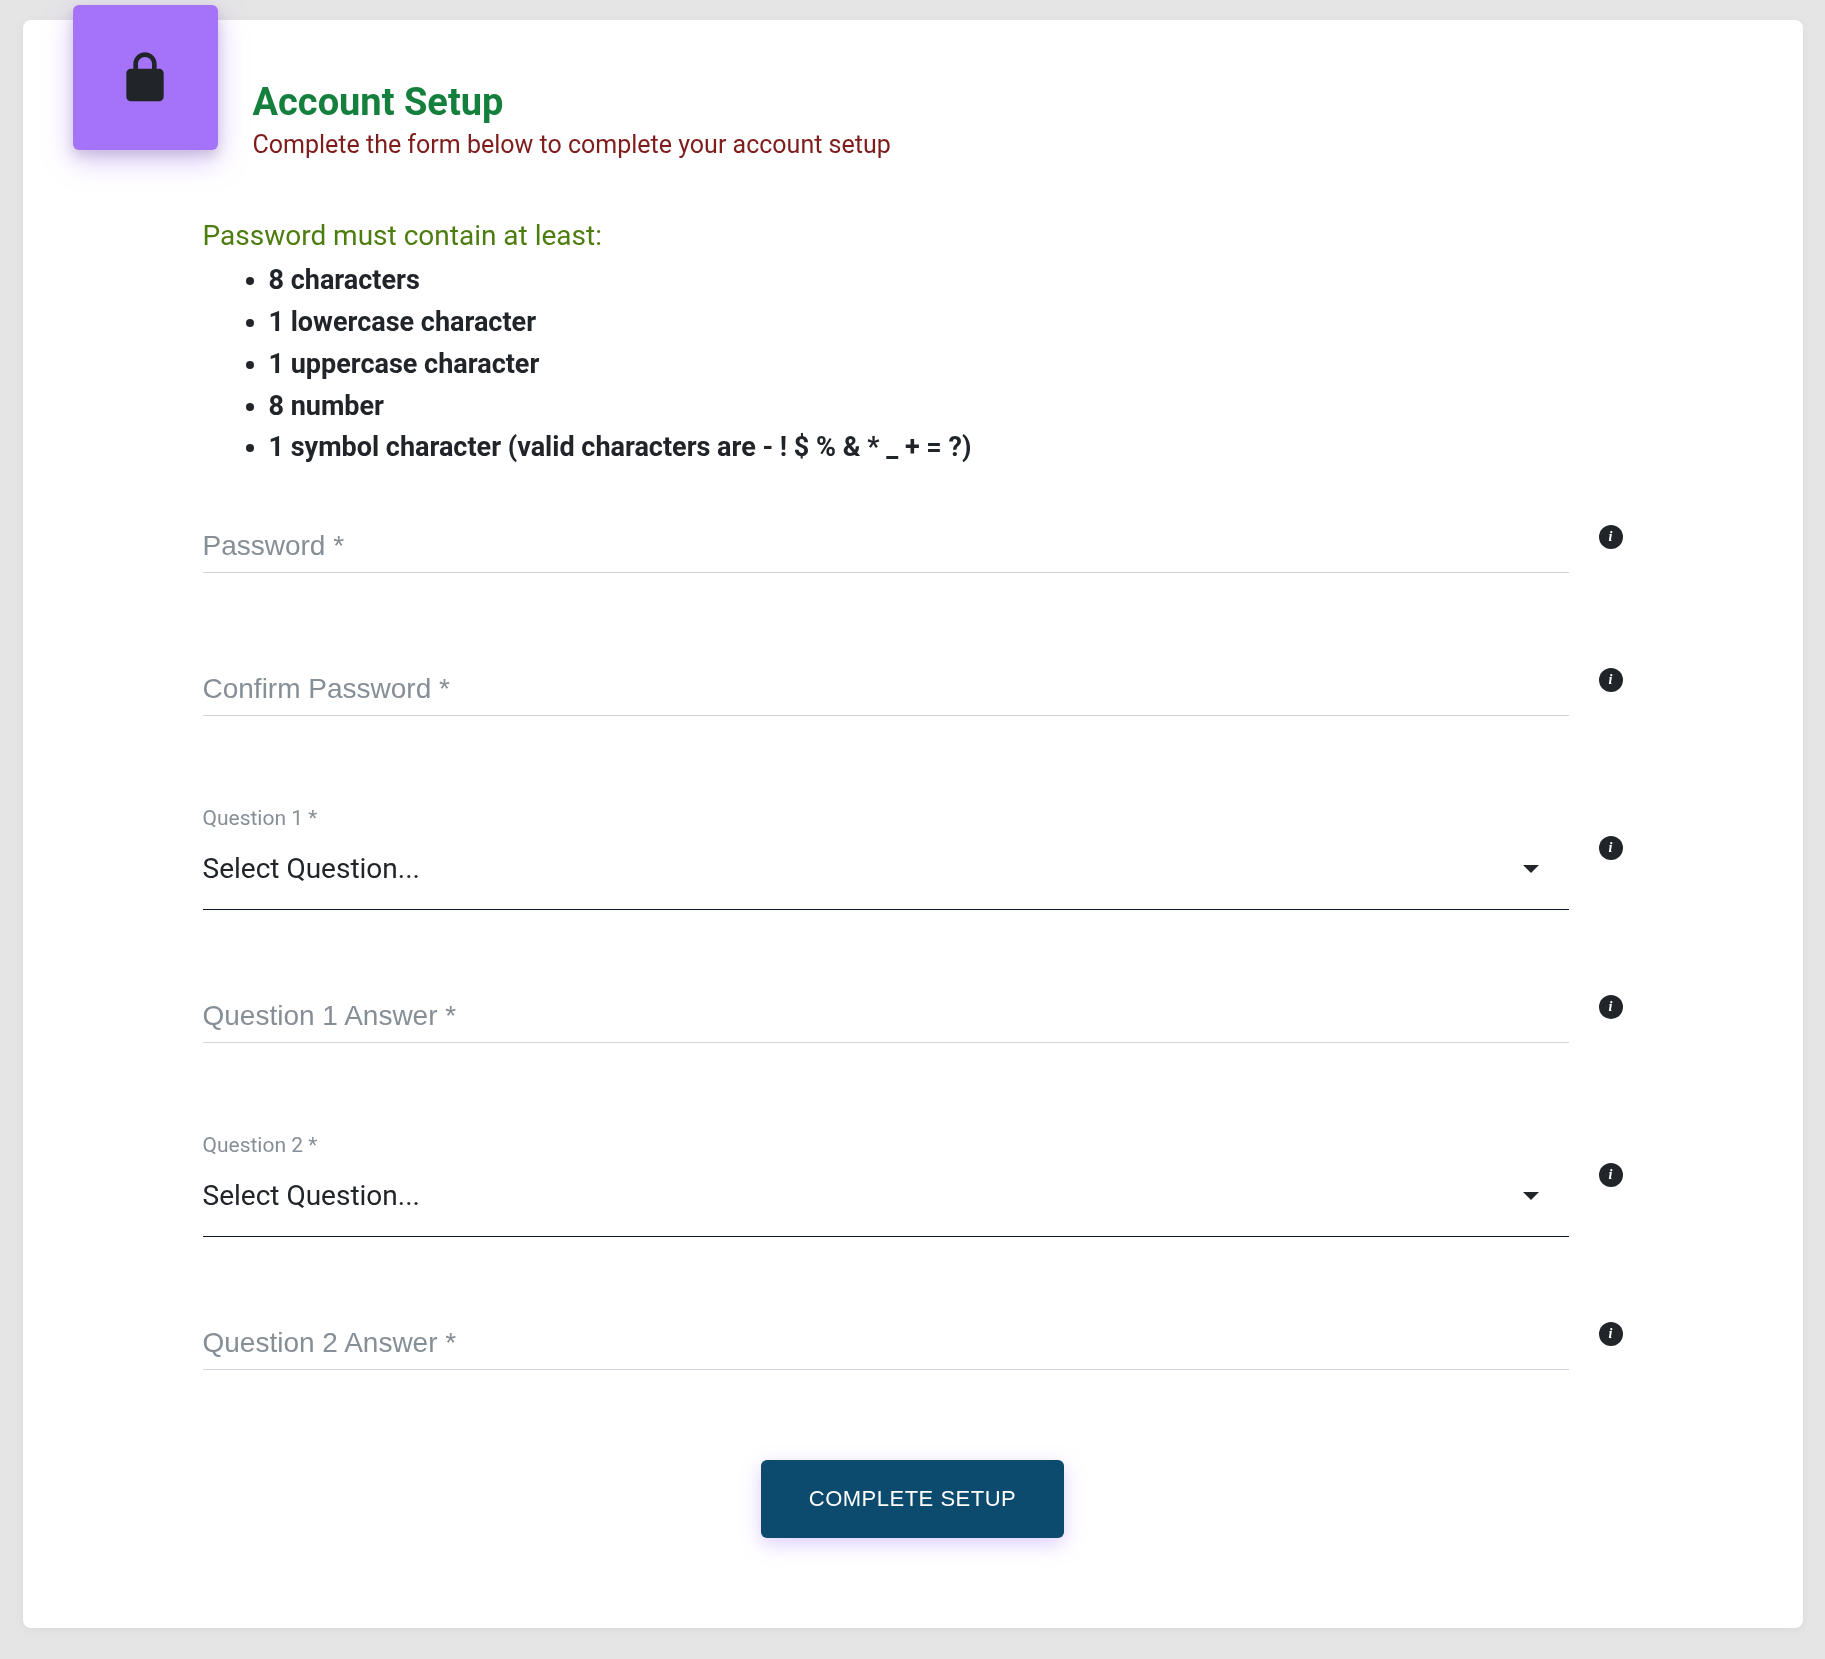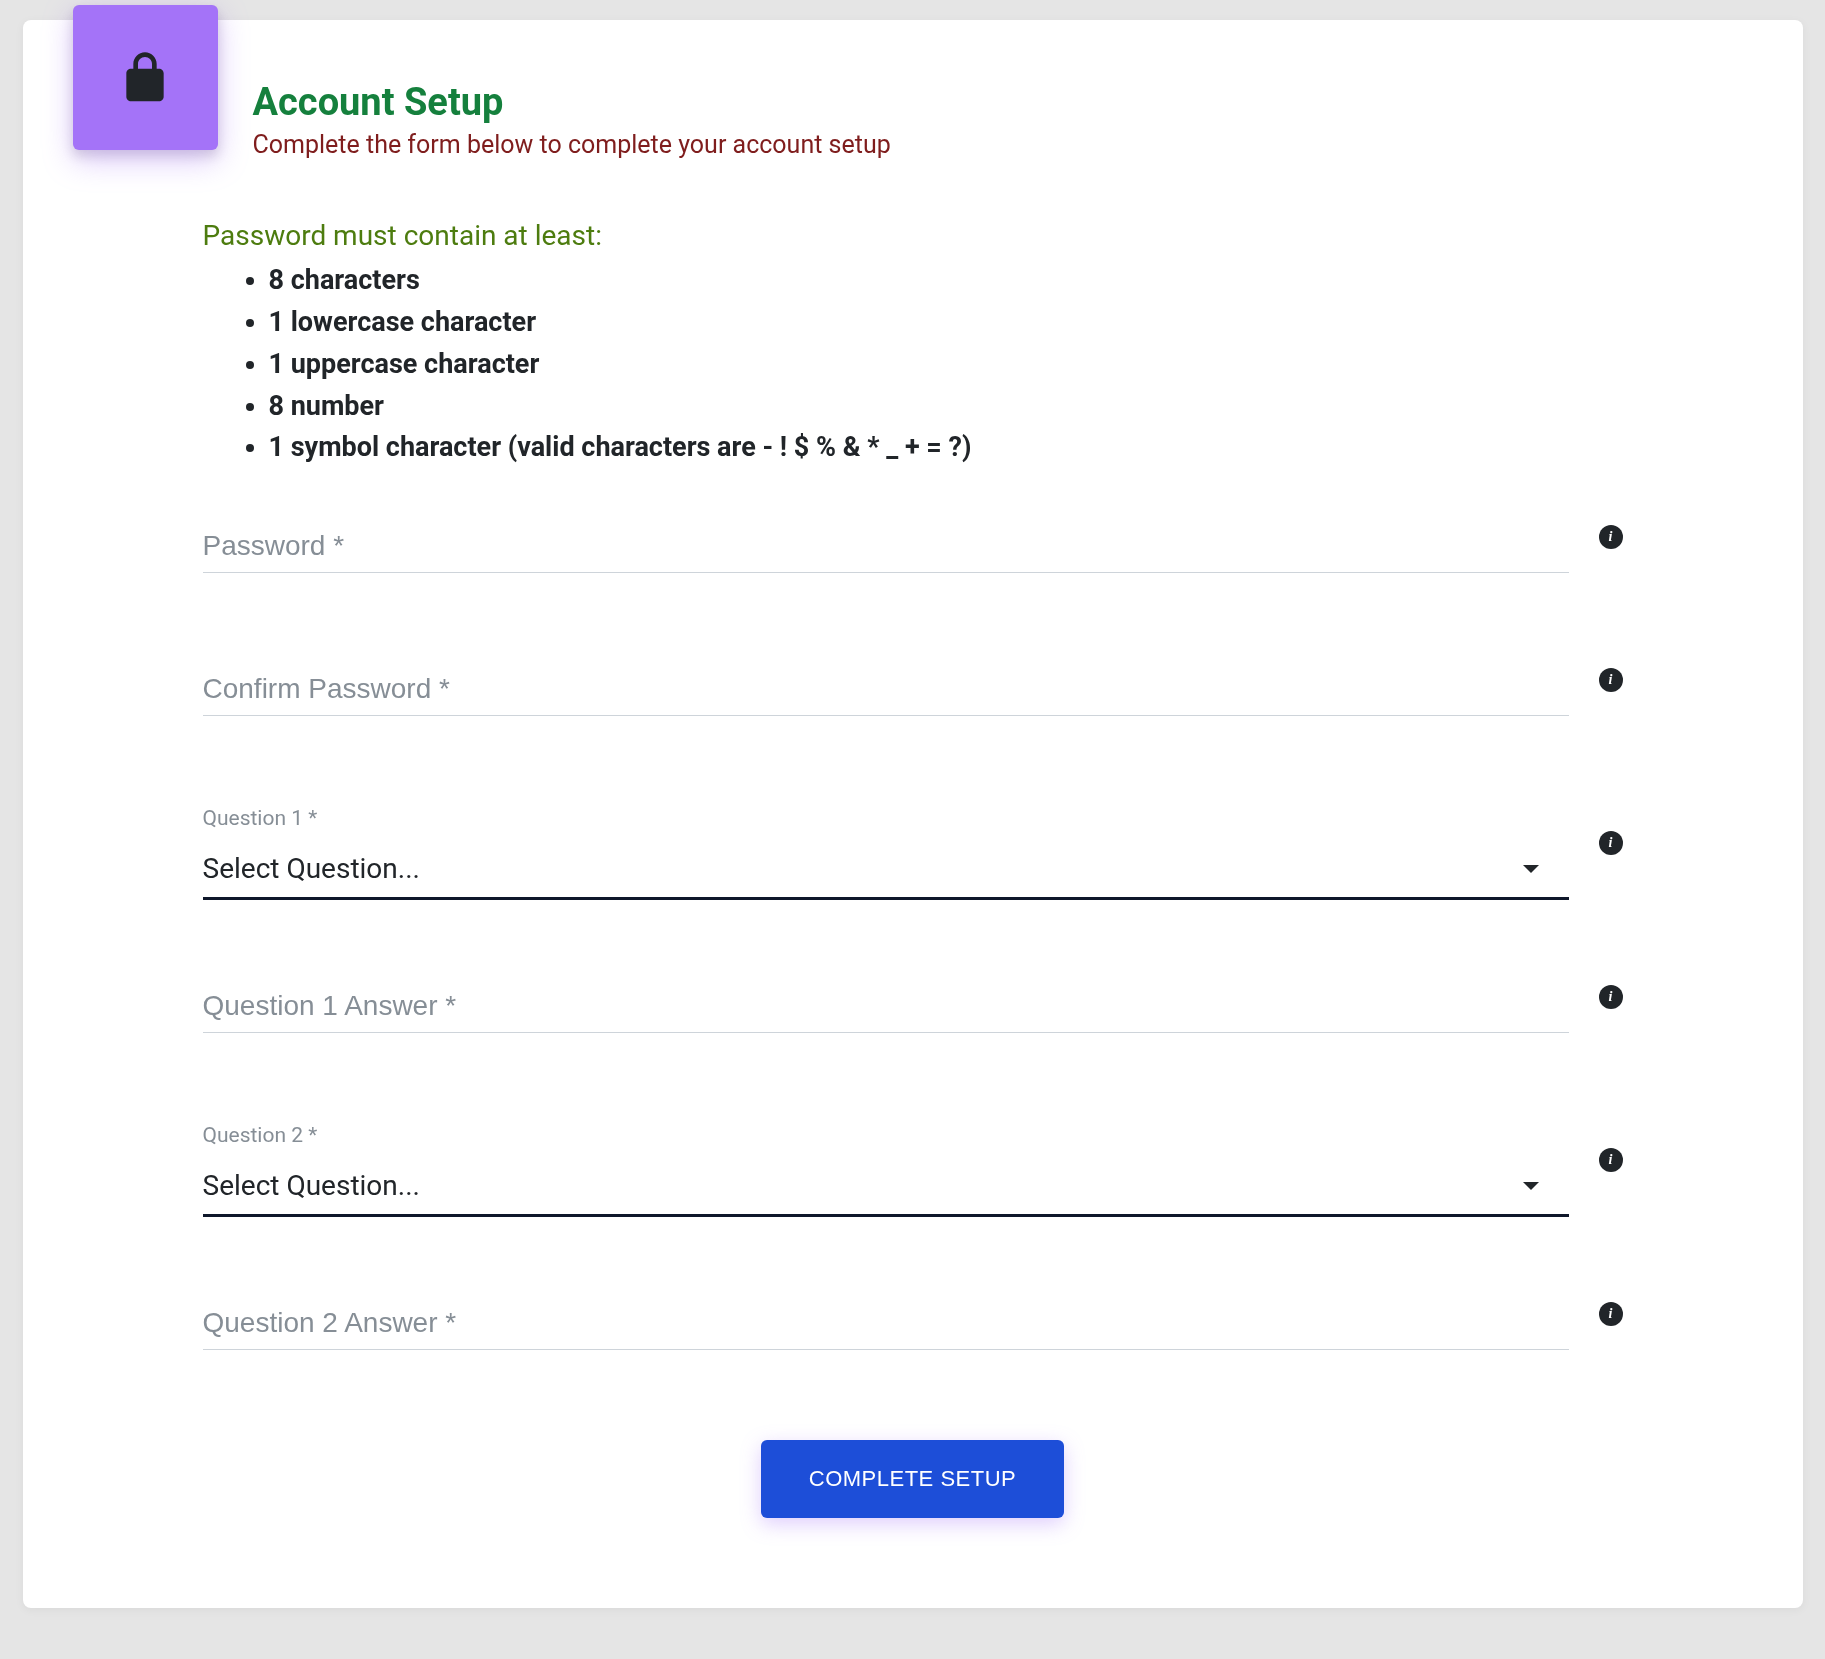--- a/index.html
+++ b/index.html
@@ -104,23 +104,23 @@
     }
     .select-label {
       font-size: 21px;
       color: #868e96;
       display: block;
       margin-bottom: 12px;
     }
     .select-box {
       width: 100%;
       border: none;
-      border-bottom: 3px solid #0f172a;
+      border-bottom: 1px solid #0f172a;
       font-size: 28px;
-      padding: 10px 30px 12px 0;
+      padding: 10px 30px 24px 0;
       background: transparent;
       outline: none;
       color: #212529;
       display: flex;
       justify-content: space-between;
       align-items: center;
       cursor: pointer;
     }
     .caret {
       width: 0;
@@ -146,21 +146,21 @@
       cursor: pointer;
       margin-bottom: 20px;
       align-self: center;
     }
     .btn-row {
       display: flex;
       justify-content: center;
       margin-top: 20px;
     }
     .submit-btn {
-      background: #1d4ed8;
+      background: #0c4a6e;
       color: #fff;
       border: none;
       border-radius: 6px;
       padding: 26px 48px;
       font-size: 22px;
       letter-spacing: 0.5px;
       cursor: pointer;
       box-shadow: 0 6px 20px rgba(164,115,248,0.35);
     }
   </style>

